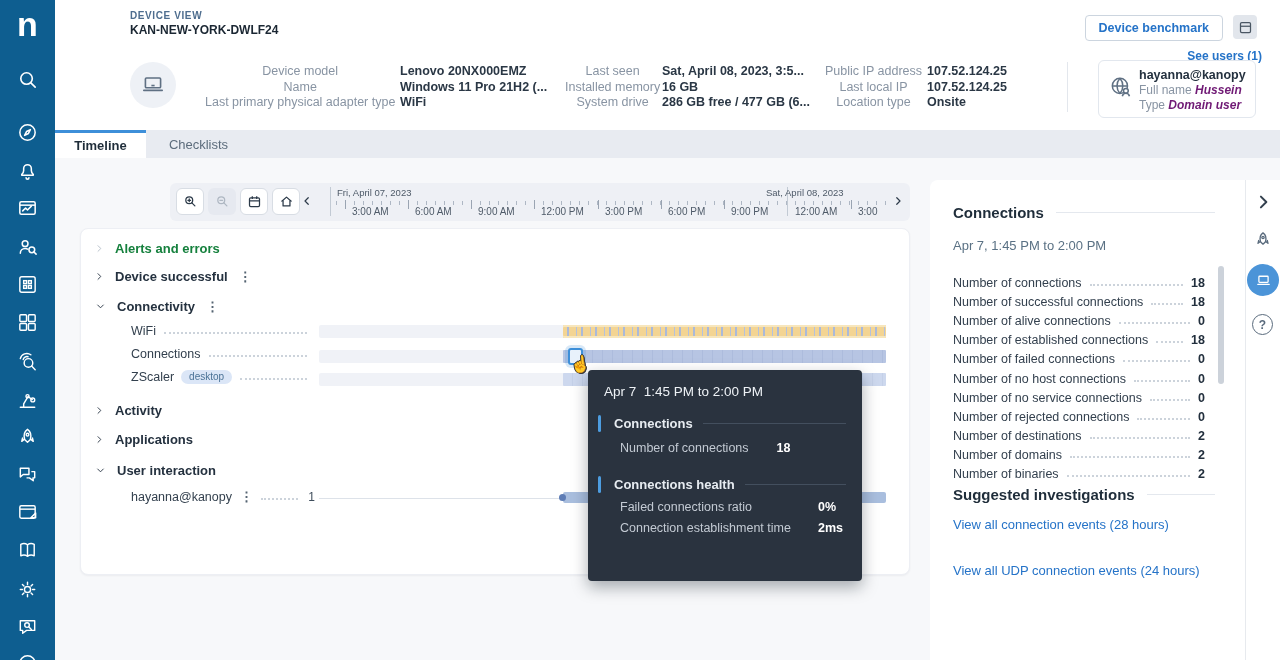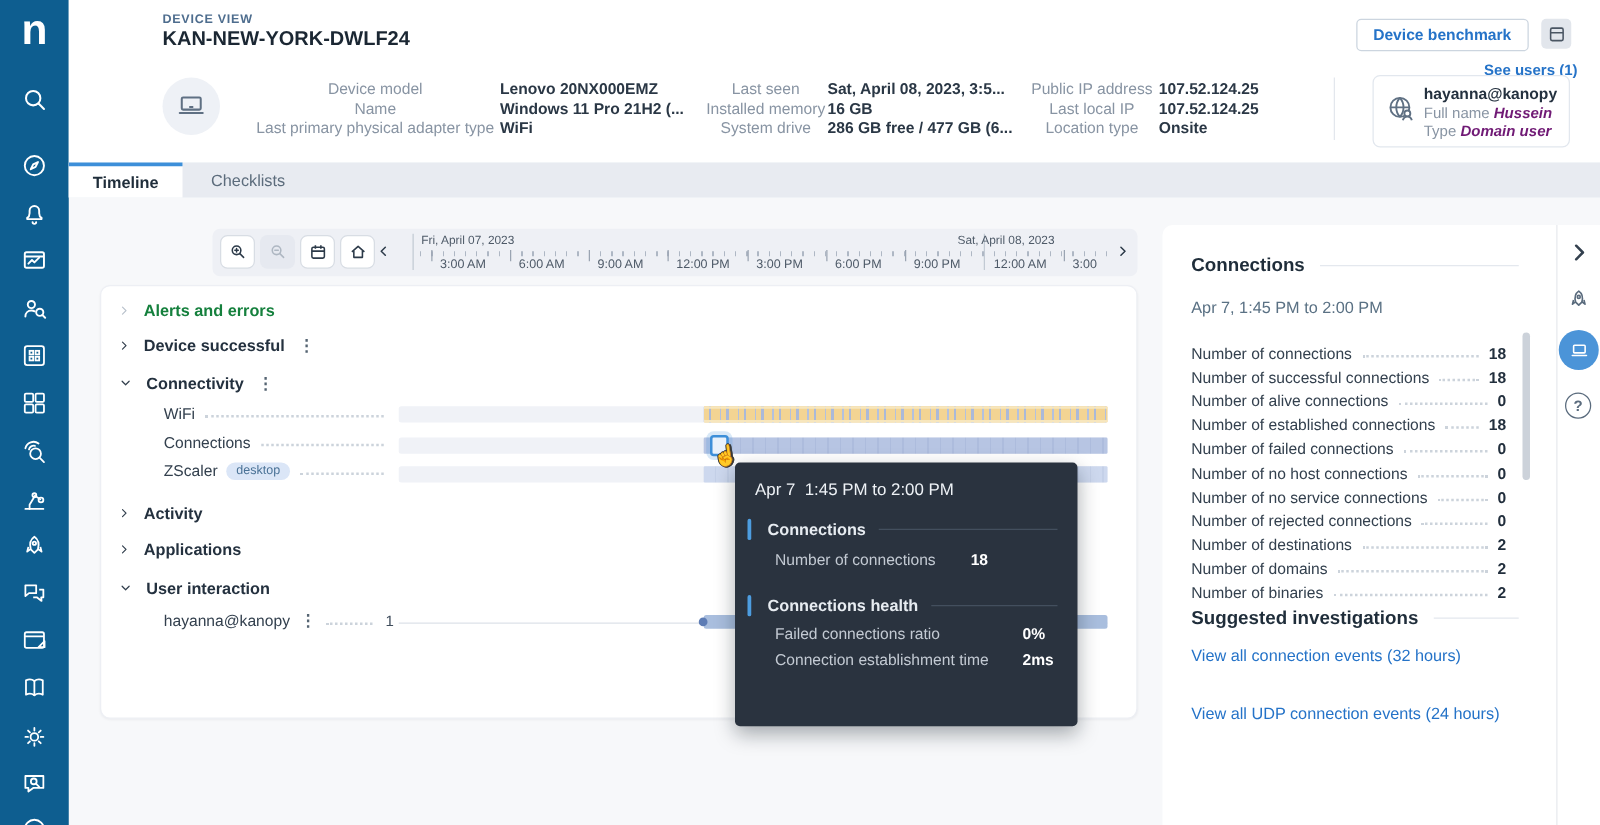--- a/index.html
+++ b/index.html
@@ -10,21 +10,21 @@
 
   
   #sidebar{left:0;top:0;width:55px;height:660px;background:#0e5e90;}
   .sb-logo{position:absolute;left:0;top:6px;width:55px;text-align:center;color:#fff;
            font-size:34px;font-weight:bold;line-height:36px;}
   .sb-icon{position:absolute;left:16px;width:23px;height:23px;cursor:pointer;}
 
   
   #header{left:55px;top:0;width:1225px;height:130px;background:#fff;}
   .eyebrow{position:absolute;left:75px;top:10px;font-size:10px;font-weight:bold;color:#4e6d8e;letter-spacing:.6px;}
-  .title{position:absolute;left:75px;top:23px;font-size:16px;font-weight:bold;color:#1b2733;}
+  .title{position:absolute;left:75px;top:23px;font-size:12px;font-weight:bold;color:#1b2733;}
   .btn-benchmark{position:absolute;right:57px;top:15px;height:24px;padding:0 13px;background:#fff;
        border:1px solid #ccd5df;border-radius:4px;font-size:12.5px;font-weight:bold;color:#2573c8;
        display:flex;align-items:center;cursor:pointer;}
   .btn-panel{position:absolute;right:23px;top:15px;width:24px;height:24px;background:#e2e6ec;border-radius:4px;
        display:flex;align-items:center;justify-content:center;cursor:pointer;}
 
   
   .avatar{position:absolute;left:75px;top:62px;width:46px;height:46px;border-radius:50%;background:#eef1f6;
        display:flex;align-items:center;justify-content:center;}
   .info-col{position:absolute;top:64px;font-size:12.5px;line-height:15.5px;white-space:nowrap;}
@@ -565,21 +565,21 @@
           <span class="leader"></span>
           <span class="stat-value">2</span>
         </div>
     </div>
     <div class="rp-scroll"></div>
 
     <div class="rp-head" style="top:306px">
       <span class="rp-title">Suggested investigations</span>
       <span class="rp-hr"></span>
     </div>
-    <div class="rp-link" style="top:337px">View all connection events (32 hours)</div>
+    <div class="rp-link" style="top:337px">View all connection events (28 hours)</div>
     <div class="rp-link" style="top:383px">View all UDP connection events (24 hours)</div>
   </div>
 
   <div id="rrail" class="ab">
     <div class="rail-item" style="top:12px">
       <svg viewBox="0 0 24 24" fill="none" stroke="#33404e" stroke-width="2.4" stroke-linecap="round" stroke-linejoin="round">
           <path d="M9.5 5.5 16 12l-6.5 6.5"></path>
         </svg>
       </div>
     <div class="rail-item" style="top:50px">

